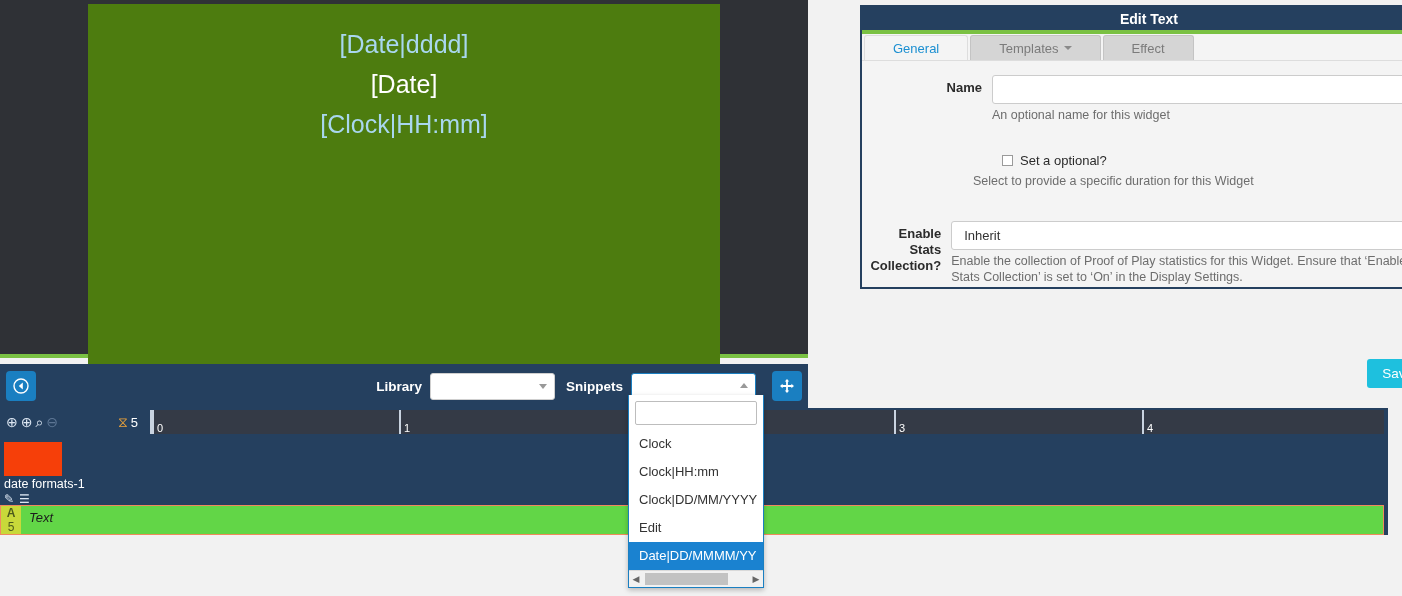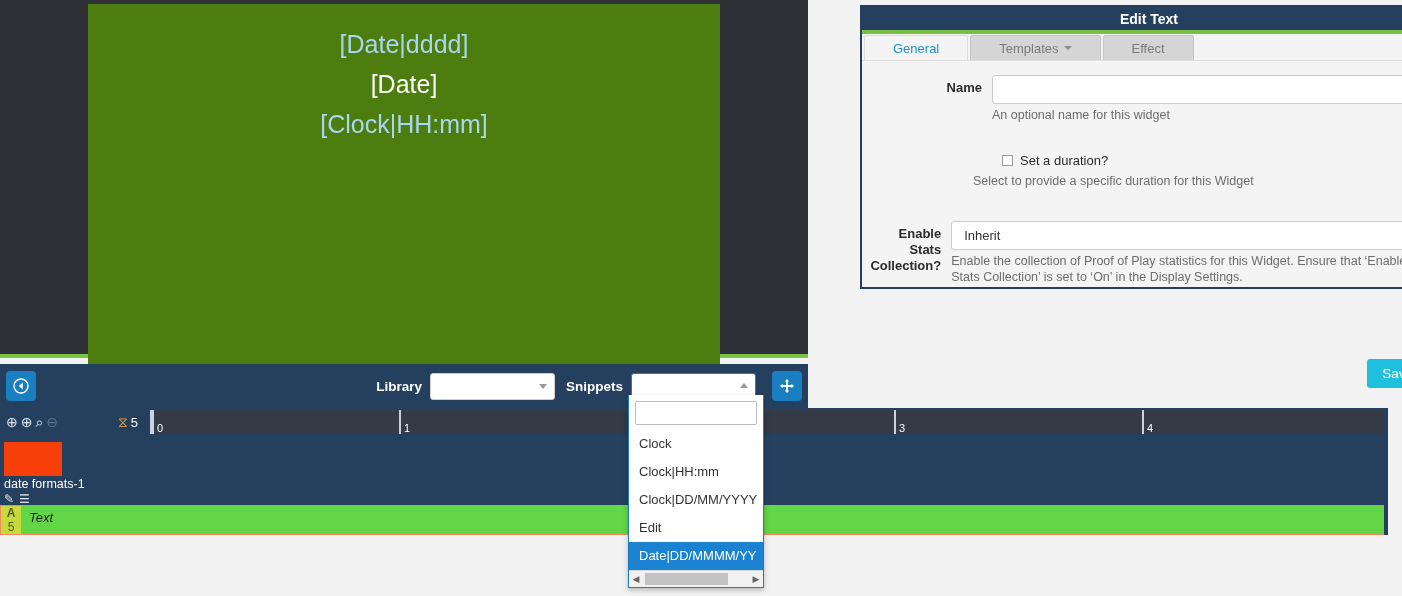--- a/index.html
+++ b/index.html
@@ -487,21 +487,21 @@
       <div class="form-row">
         <div class="form-label">Name</div>
         <div class="form-ctrl">
           <input class="txt-input" type="text" value="" style="">
           <div class="help-text">An optional name for this widget</div>
         </div>
       </div>
 
       <div class="chk-row">
         <span class="chk-box"></span>
-        <span class="chk-label">Set a duration?</span>
+        <span class="chk-label">Set a optional?</span>
       </div>
       <div class="help-text chk-help">Select to provide a specific duration for this Widget</div>
 
       <div class="form-row stats-gap">
         <div class="form-label">Enable Stats Collection?</div>
         <div class="form-ctrl">
           <div class="sel-wrap">
             <select class="sel-input">
               <option>Inherit</option>
             </select>

